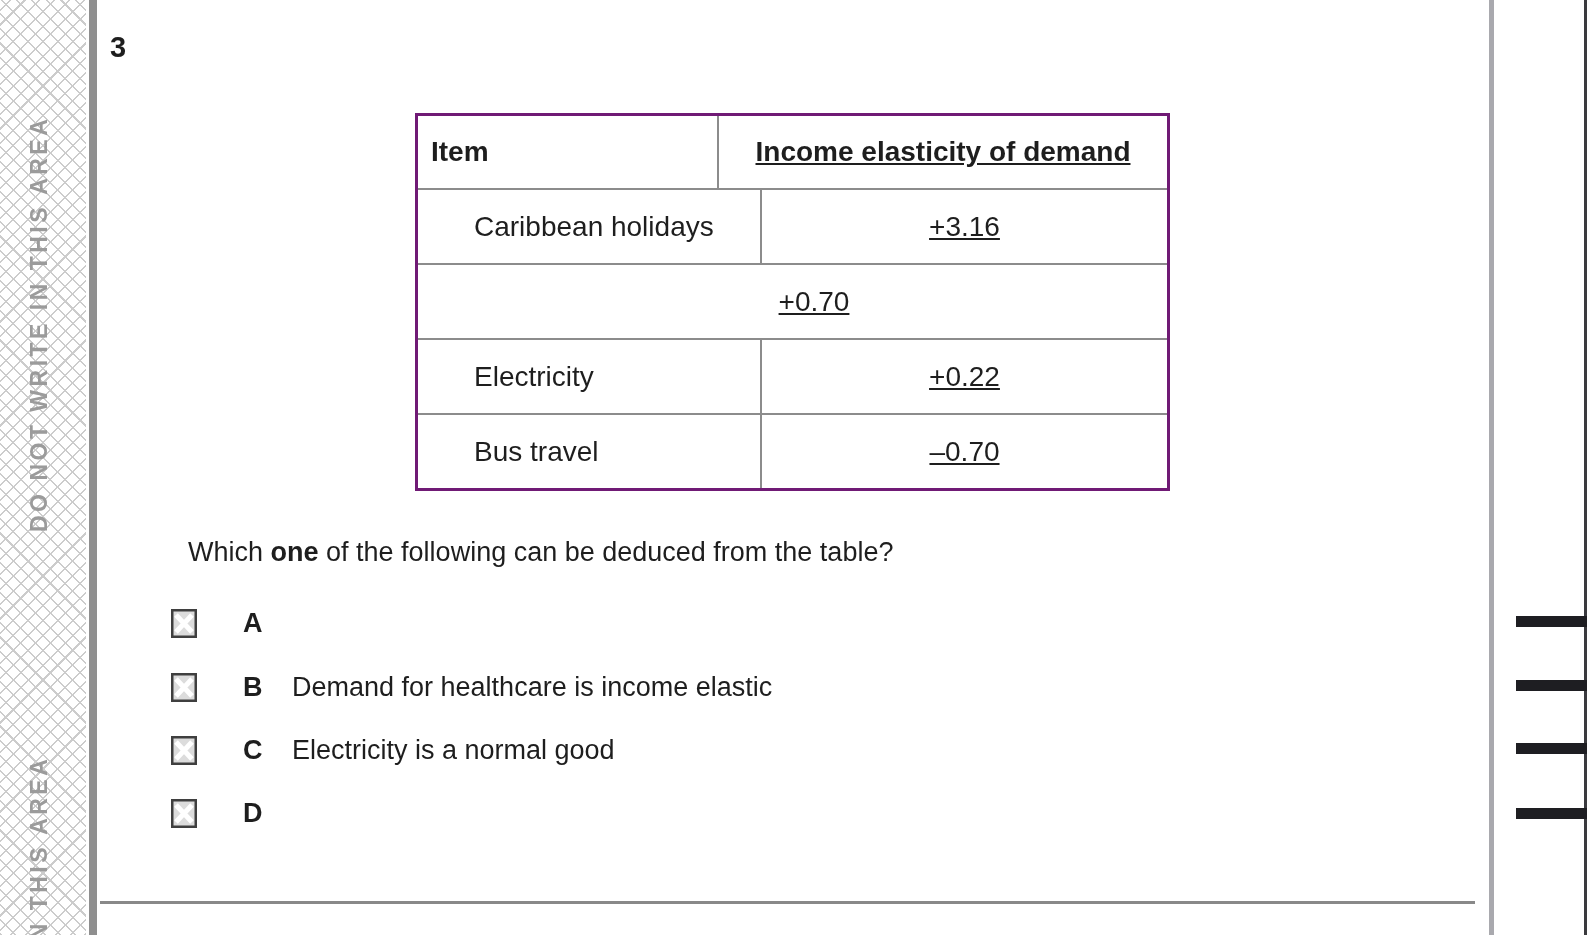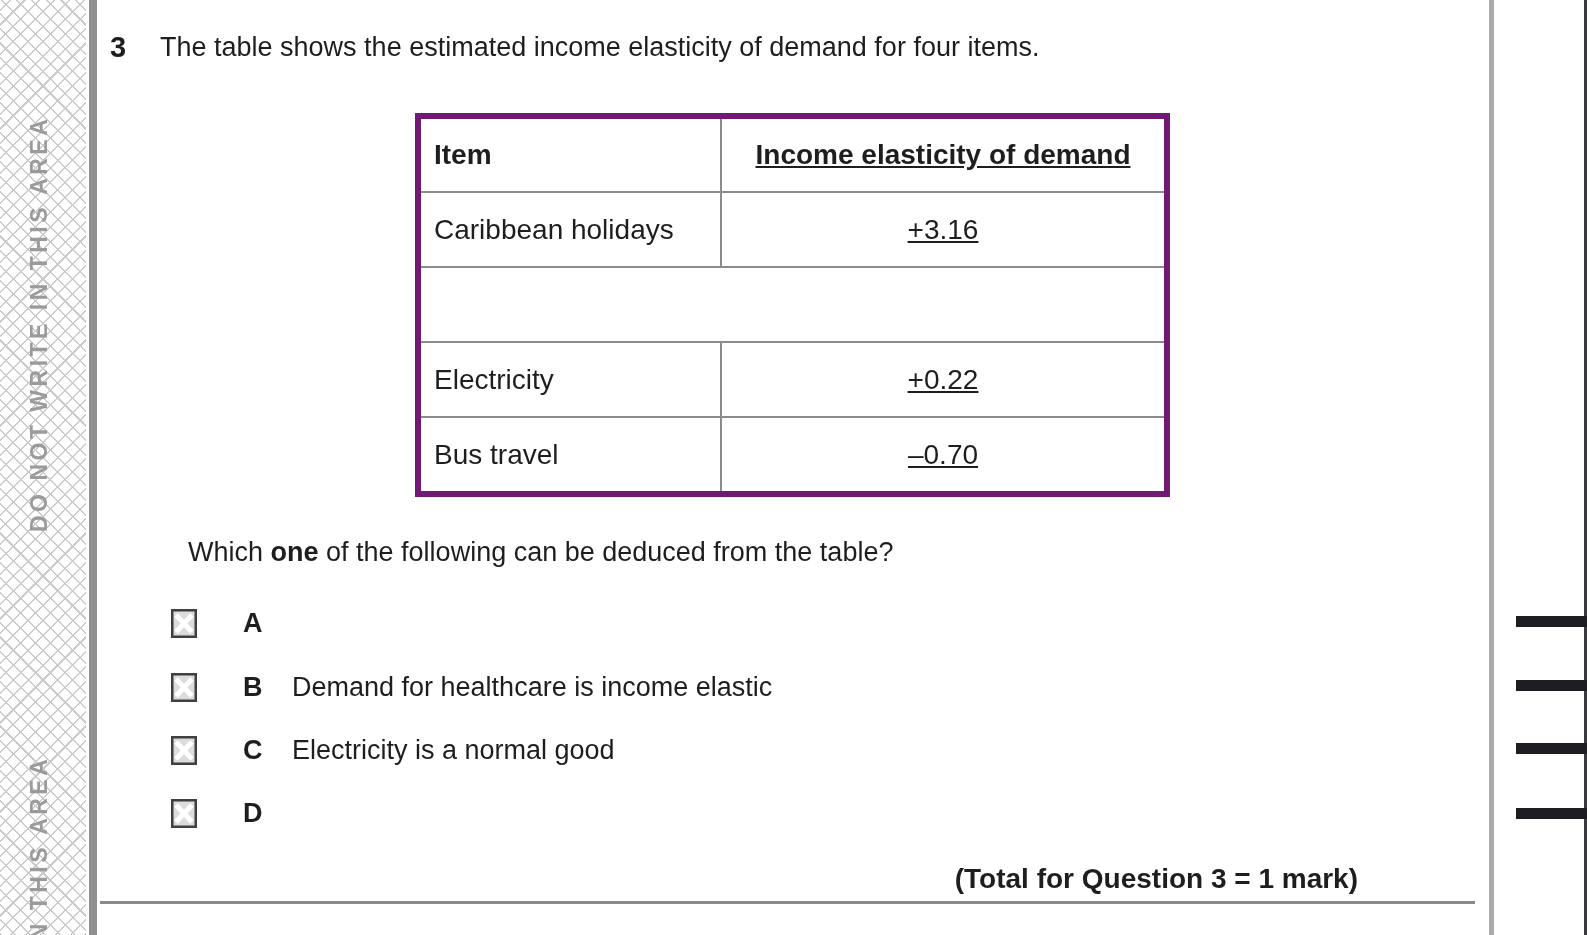--- a/index.html
+++ b/index.html
@@ -31,25 +31,25 @@
   .vbar.left{left:89px;width:8px;background:#8f8f8f;}
   .vbar.right{left:1489px;width:5px;background:#a9a9ae;}
   .vbar.edge{left:1584px;width:3px;background:#3a3a3e;}
 
   .qnum{position:absolute;left:110px;top:31px;font-size:29px;font-weight:bold;}
   .qintro{position:absolute;left:160px;top:32px;font-size:27px;}
 
   
   .qtable{
     position:absolute;left:415px;top:113px;width:755px;
-    border:6px solid #701a75;box-sizing:border-box;background:#fff;
+    border:3px solid #701a75;box-sizing:border-box;background:#fff;
   }
   .trow{display:flex;height:73px;}
   .trow.thead{height:72px;}
-  .trow + .trow{border-top:2px solid #8c8c8c;}
+  .trow + .trow{border-top:2px solid #8c8c8c;padding-left:43px;}
   .tcell{box-sizing:border-box;display:flex;align-items:center;font-size:28px;}
   .tc-item{width:301px;border-right:2px solid #8c8c8c;padding-left:13px;}
   .tc-val{flex:1;justify-content:center;text-decoration:underline;}
   .thead .tcell{font-weight:bold;}
 
   .qprompt{position:absolute;left:160px;top:537px;font-size:27px;margin-left:28px;}
   .qprompt b{font-weight:bold;}
 
   .opt{position:absolute;left:171px;height:34px;display:flex;align-items:center;font-size:27px;}
   .cbx{width:26px;height:29px;margin-right:46px;display:inline-flex;cursor:pointer;}
@@ -70,32 +70,32 @@
 <div class="page">
 
   <div class="hatch"></div>
   <div class="vtext v1">DO NOT WRITE IN THIS AREA</div>
   <div class="vtext v2">DO NOT WRITE IN THIS AREA</div>
   <div class="vbar left"></div>
   <div class="vbar right"></div>
   <div class="vbar edge"></div>
 
   <div class="qnum">3</div>
-  <div class="qintro">The table shows the estimated income elasticity of demand for four items.</div>
 
   <div class="qtable">
     <div class="trow thead">
       <div class="tcell tc-item">Item</div>
       <div class="tcell tc-val">Income elasticity of demand</div>
     </div>
     <div class="trow">
       <div class="tcell tc-item">Caribbean holidays</div>
       <div class="tcell tc-val">+3.16</div>
     </div>
     <div class="trow">
+      <div class="tcell tc-val">+0.70</div>
     </div>
     <div class="trow">
       <div class="tcell tc-item">Electricity</div>
       <div class="tcell tc-val">+0.22</div>
     </div>
     <div class="trow">
       <div class="tcell tc-item">Bus travel</div>
       <div class="tcell tc-val">–0.70</div>
     </div>
   </div>
@@ -134,21 +134,20 @@
   <div class="opt" style="top:796px;">
     <span class="cbx">
         <svg width="26" height="29" viewBox="0 0 26 29">
           <rect x="1.25" y="1.25" width="23.5" height="26.5" fill="#dcdcdc" stroke="#3f3f3f" stroke-width="2.5"></rect>
           <path d="M5 6 L21 23 M21 6 L5 23" stroke="#ffffff" stroke-width="5" fill="none"></path>
         </svg>
       </span>
     <span class="letter">D</span>
   </div>
 
-  <div class="total">(Total for Question 3 = 1 mark)</div>
   <div class="hrule"></div>
 
   <div class="mark-bar mb1"></div>
   <div class="mark-bar mb2"></div>
   <div class="mark-bar mb3"></div>
   <div class="mark-bar mb4"></div>
 
 </div>
 
 </body></html>

